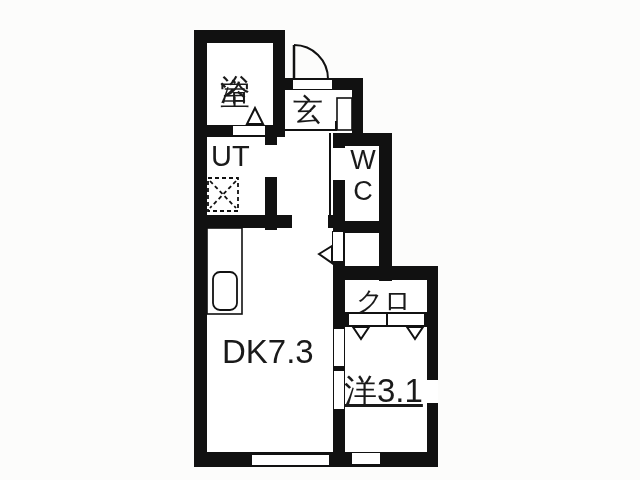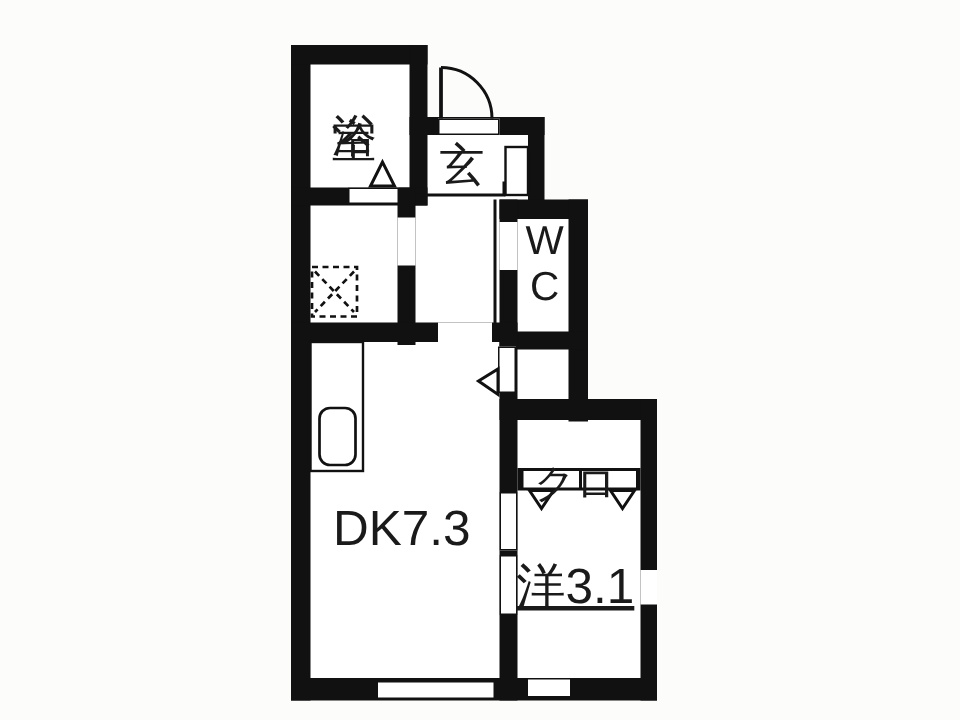--- a/index.html
+++ b/index.html
@@ -91,22 +91,23 @@
       <line x1="236" y1="181" x2="210" y2="208"></line>
     </g>
 
     <g>
       <rect x="207" y="228" width="35" height="86" fill="#fff" stroke="#111" stroke-width="1.6"></rect>
       <rect x="213" y="272" width="24" height="38" rx="7" fill="#fff" stroke="#111" stroke-width="1.8"></rect>
     </g>
   </svg>
 
   <div class="lbl lbl-vert" style="left:219px;top:51px;font-size:30px;line-height:33px;">浴室</div>
+  <div class="lbl" style="left:211px;top:140px;font-size:29px;">UT</div>
   <div class="lbl" style="left:293px;top:90px;font-size:30px;">玄</div>
   <div class="lbl" style="left:345px;top:145px;width:36px;text-align:center;font-size:27px;line-height:31px;">
     <span style="display:block;">W</span>
     <span style="display:block;">C</span>
   </div>
-  <div class="lbl" style="left:356px;top:283px;font-size:27px;margin-top:21px;">クロ</div>
+  <div class="lbl" style="left:356px;top:283px;font-size:27px;">クロ</div>
   <div class="lbl" style="left:222px;top:333px;font-size:33px;">DK7.3</div>
   <div class="lbl" style="left:344px;top:369px;font-size:33px;text-decoration:underline;">洋3.1</div>
 
 </div>
 
 </body></html>

